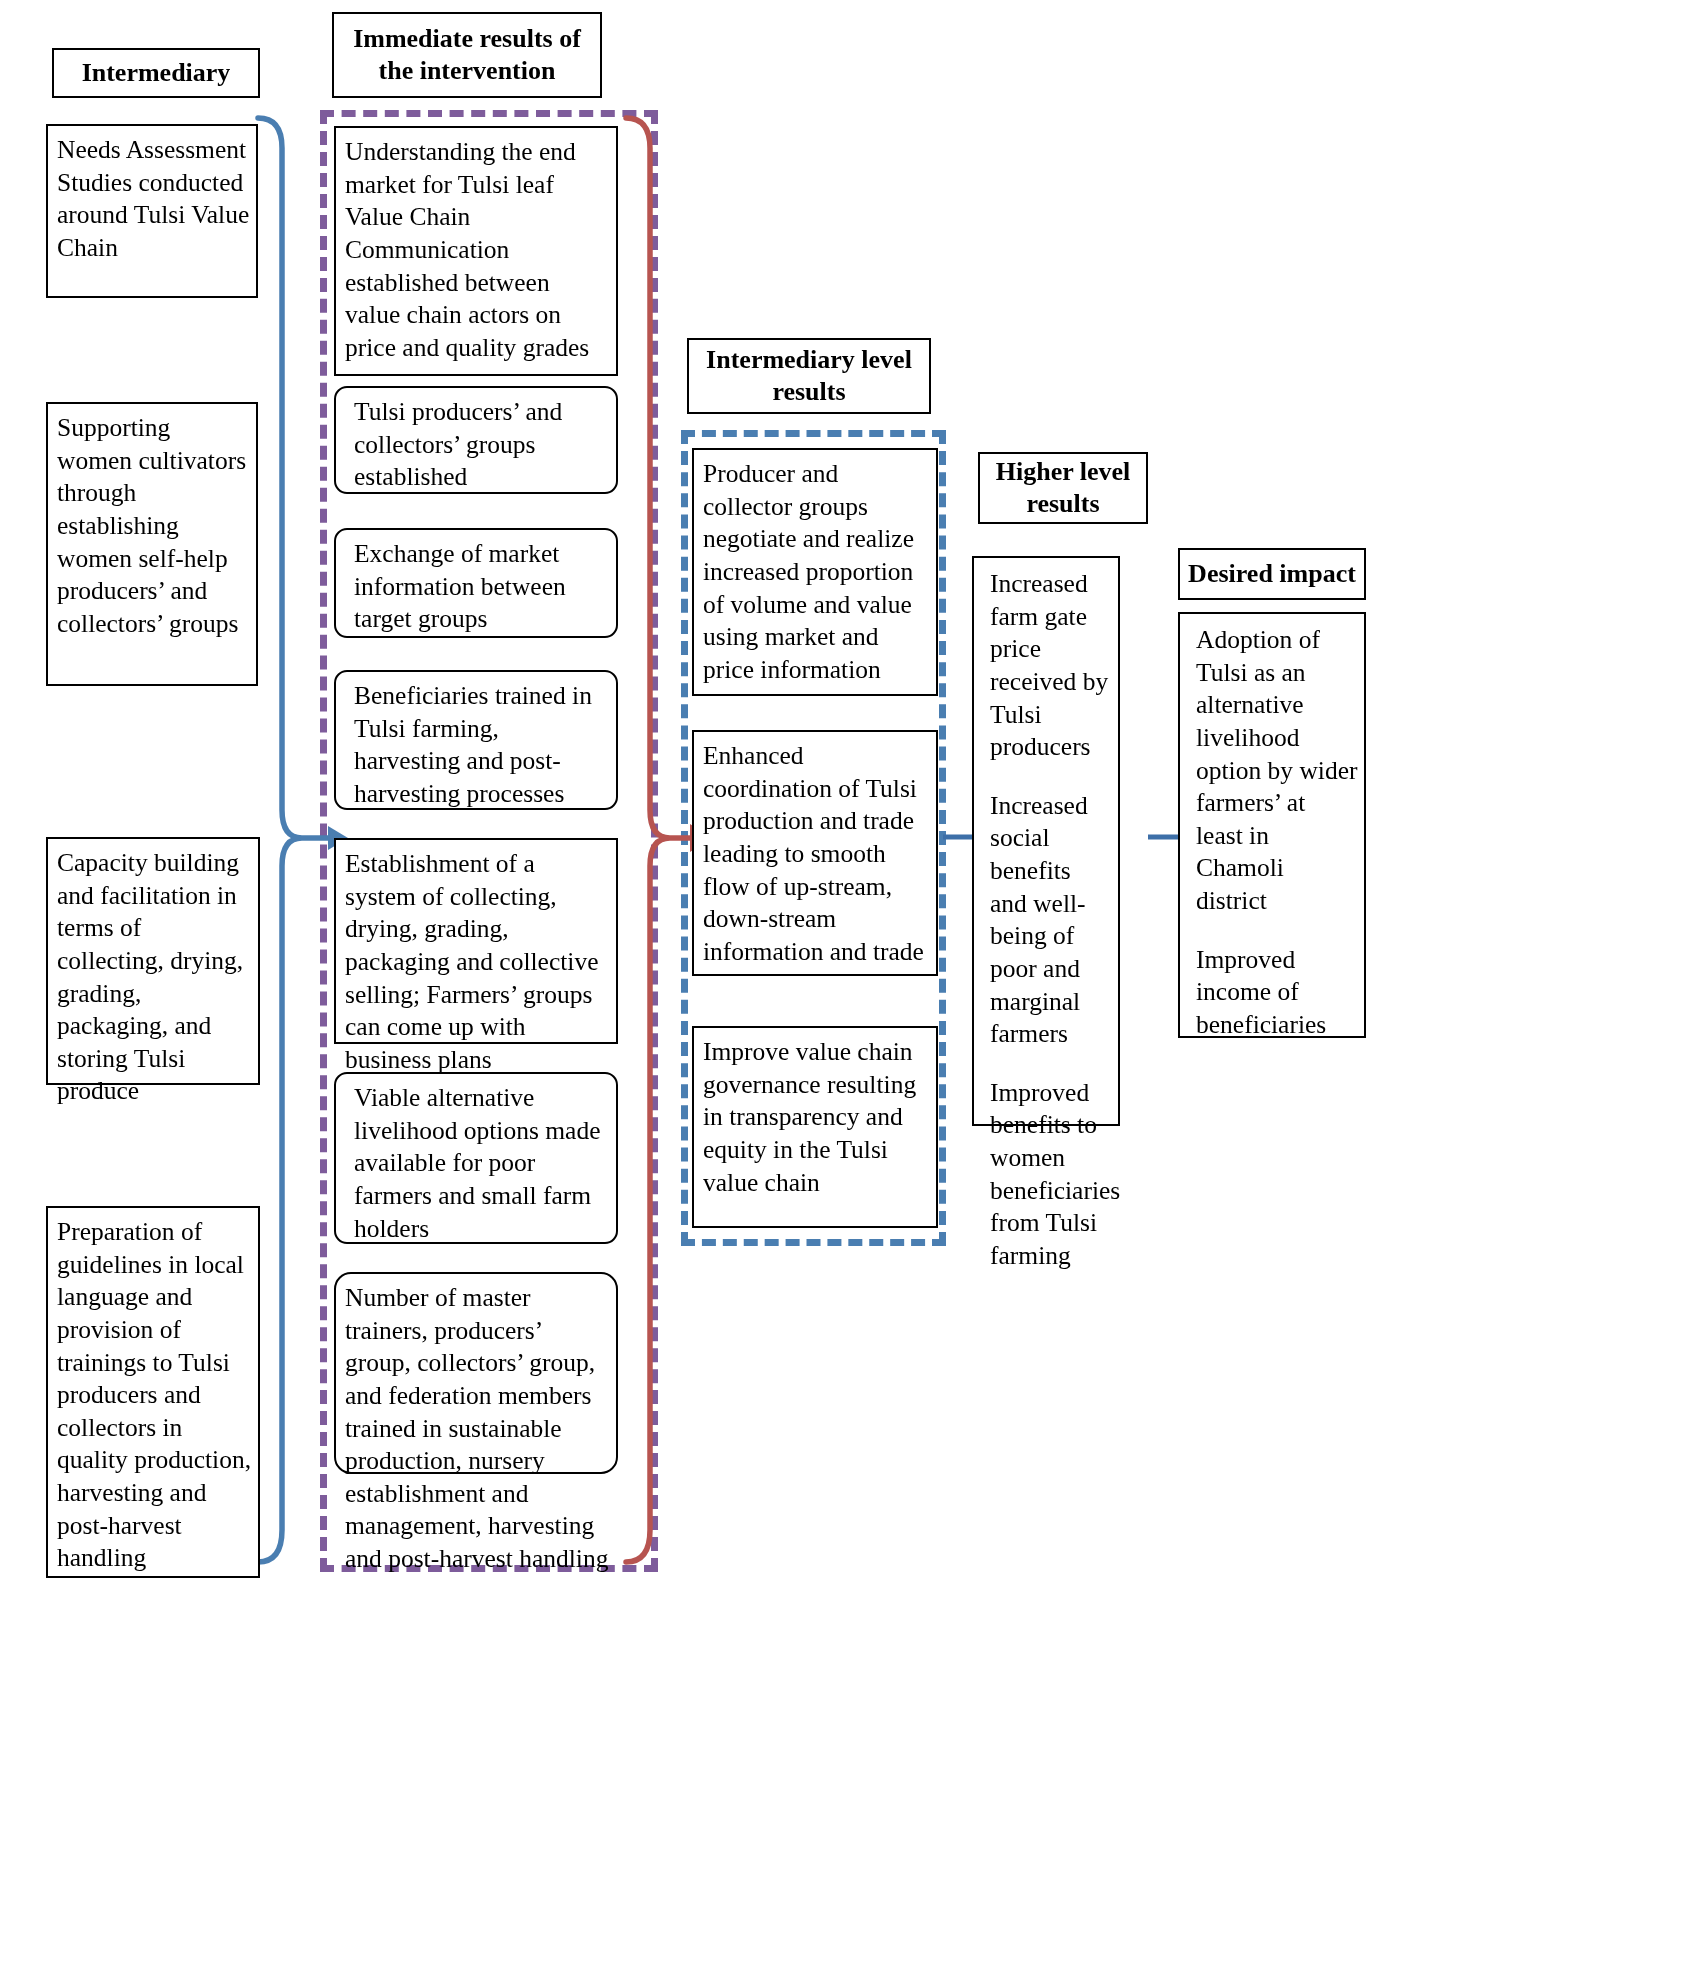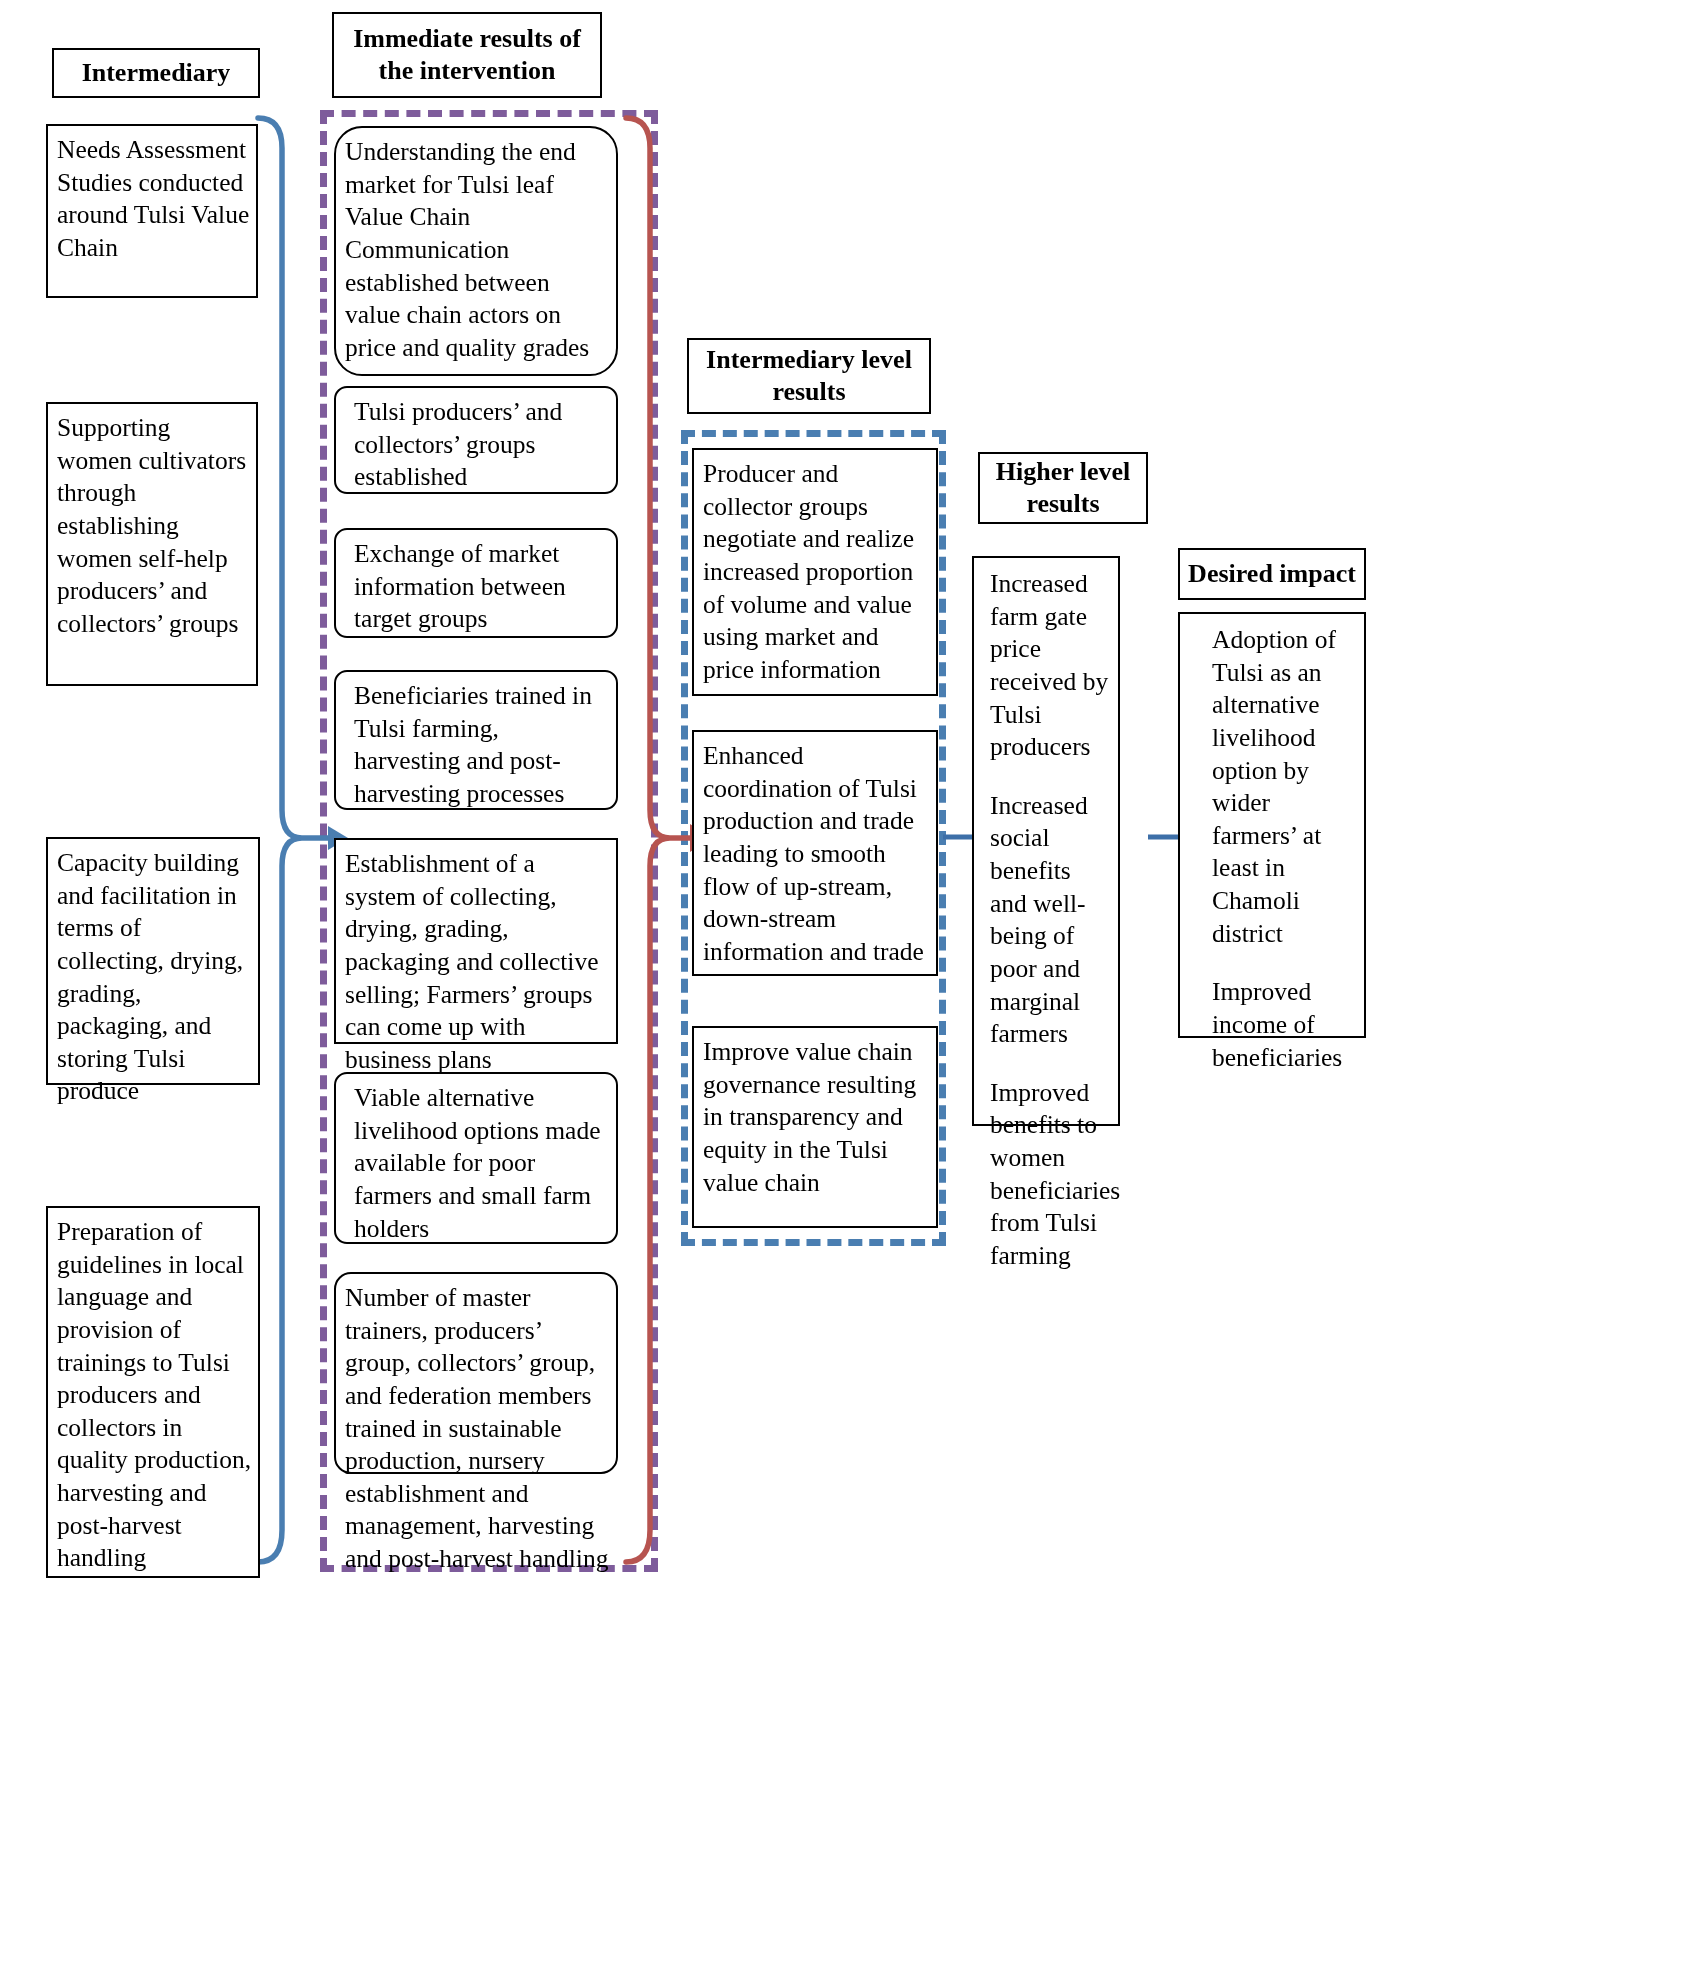--- a/index.html
+++ b/index.html
@@ -118,21 +118,21 @@
   </div>
 
   <div class="node" style="left:46px;top:1206px;width:214px;height:372px;">
     <span>Preparation of guidelines in local language and provision of trainings to Tulsi producers and collectors in quality production, harvesting and post-harvest handling</span>
   </div>
 
   <div class="hdr" style="left:332px;top:12px;width:270px;height:86px;">
     <span>Immediate results of the intervention</span>
   </div>
 
-  <div class="node" style="left:334px;top:126px;width:284px;height:250px;border-radius:28px;">
+  <div class="node" style="left:334px;top:126px;width:284px;height:250px;">
     <span>Understanding the end market for Tulsi leaf Value Chain Communication established between value chain actors on price and quality grades</span>
   </div>
 
   <div class="node pad-in" style="left:334px;top:386px;width:284px;height:108px;">
     <span>Tulsi producers’ and collectors’ groups established</span>
   </div>
 
   <div class="node pad-in" style="left:334px;top:528px;width:284px;height:110px;">
     <span>Exchange of market information between target groups</span>
   </div>
@@ -178,19 +178,19 @@
     <div style="height:26px;"></div>
     <div>Increased social benefits and well-being of poor and marginal farmers</div>
     <div style="height:26px;"></div>
     <div>Improved benefits to women beneficiaries from Tulsi farming</div>
   </div>
 
   <div class="hdr" style="left:1178px;top:548px;width:188px;height:52px;">
     <span>Desired impact</span>
   </div>
 
-  <div class="node" style="left:1178px;top:612px;width:188px;height:426px;padding:10px 6px 8px 32px;">
+  <div class="node" style="left:1178px;top:612px;width:188px;height:426px;padding:10px 6px 8px 16px;">
     <div>Adoption of Tulsi as an alternative livelihood option by wider farmers’ at least in Chamoli district</div>
     <div style="height:26px;"></div>
     <div>Improved income of beneficiaries</div>
   </div>
 
 </div>
 
 </body></html>

